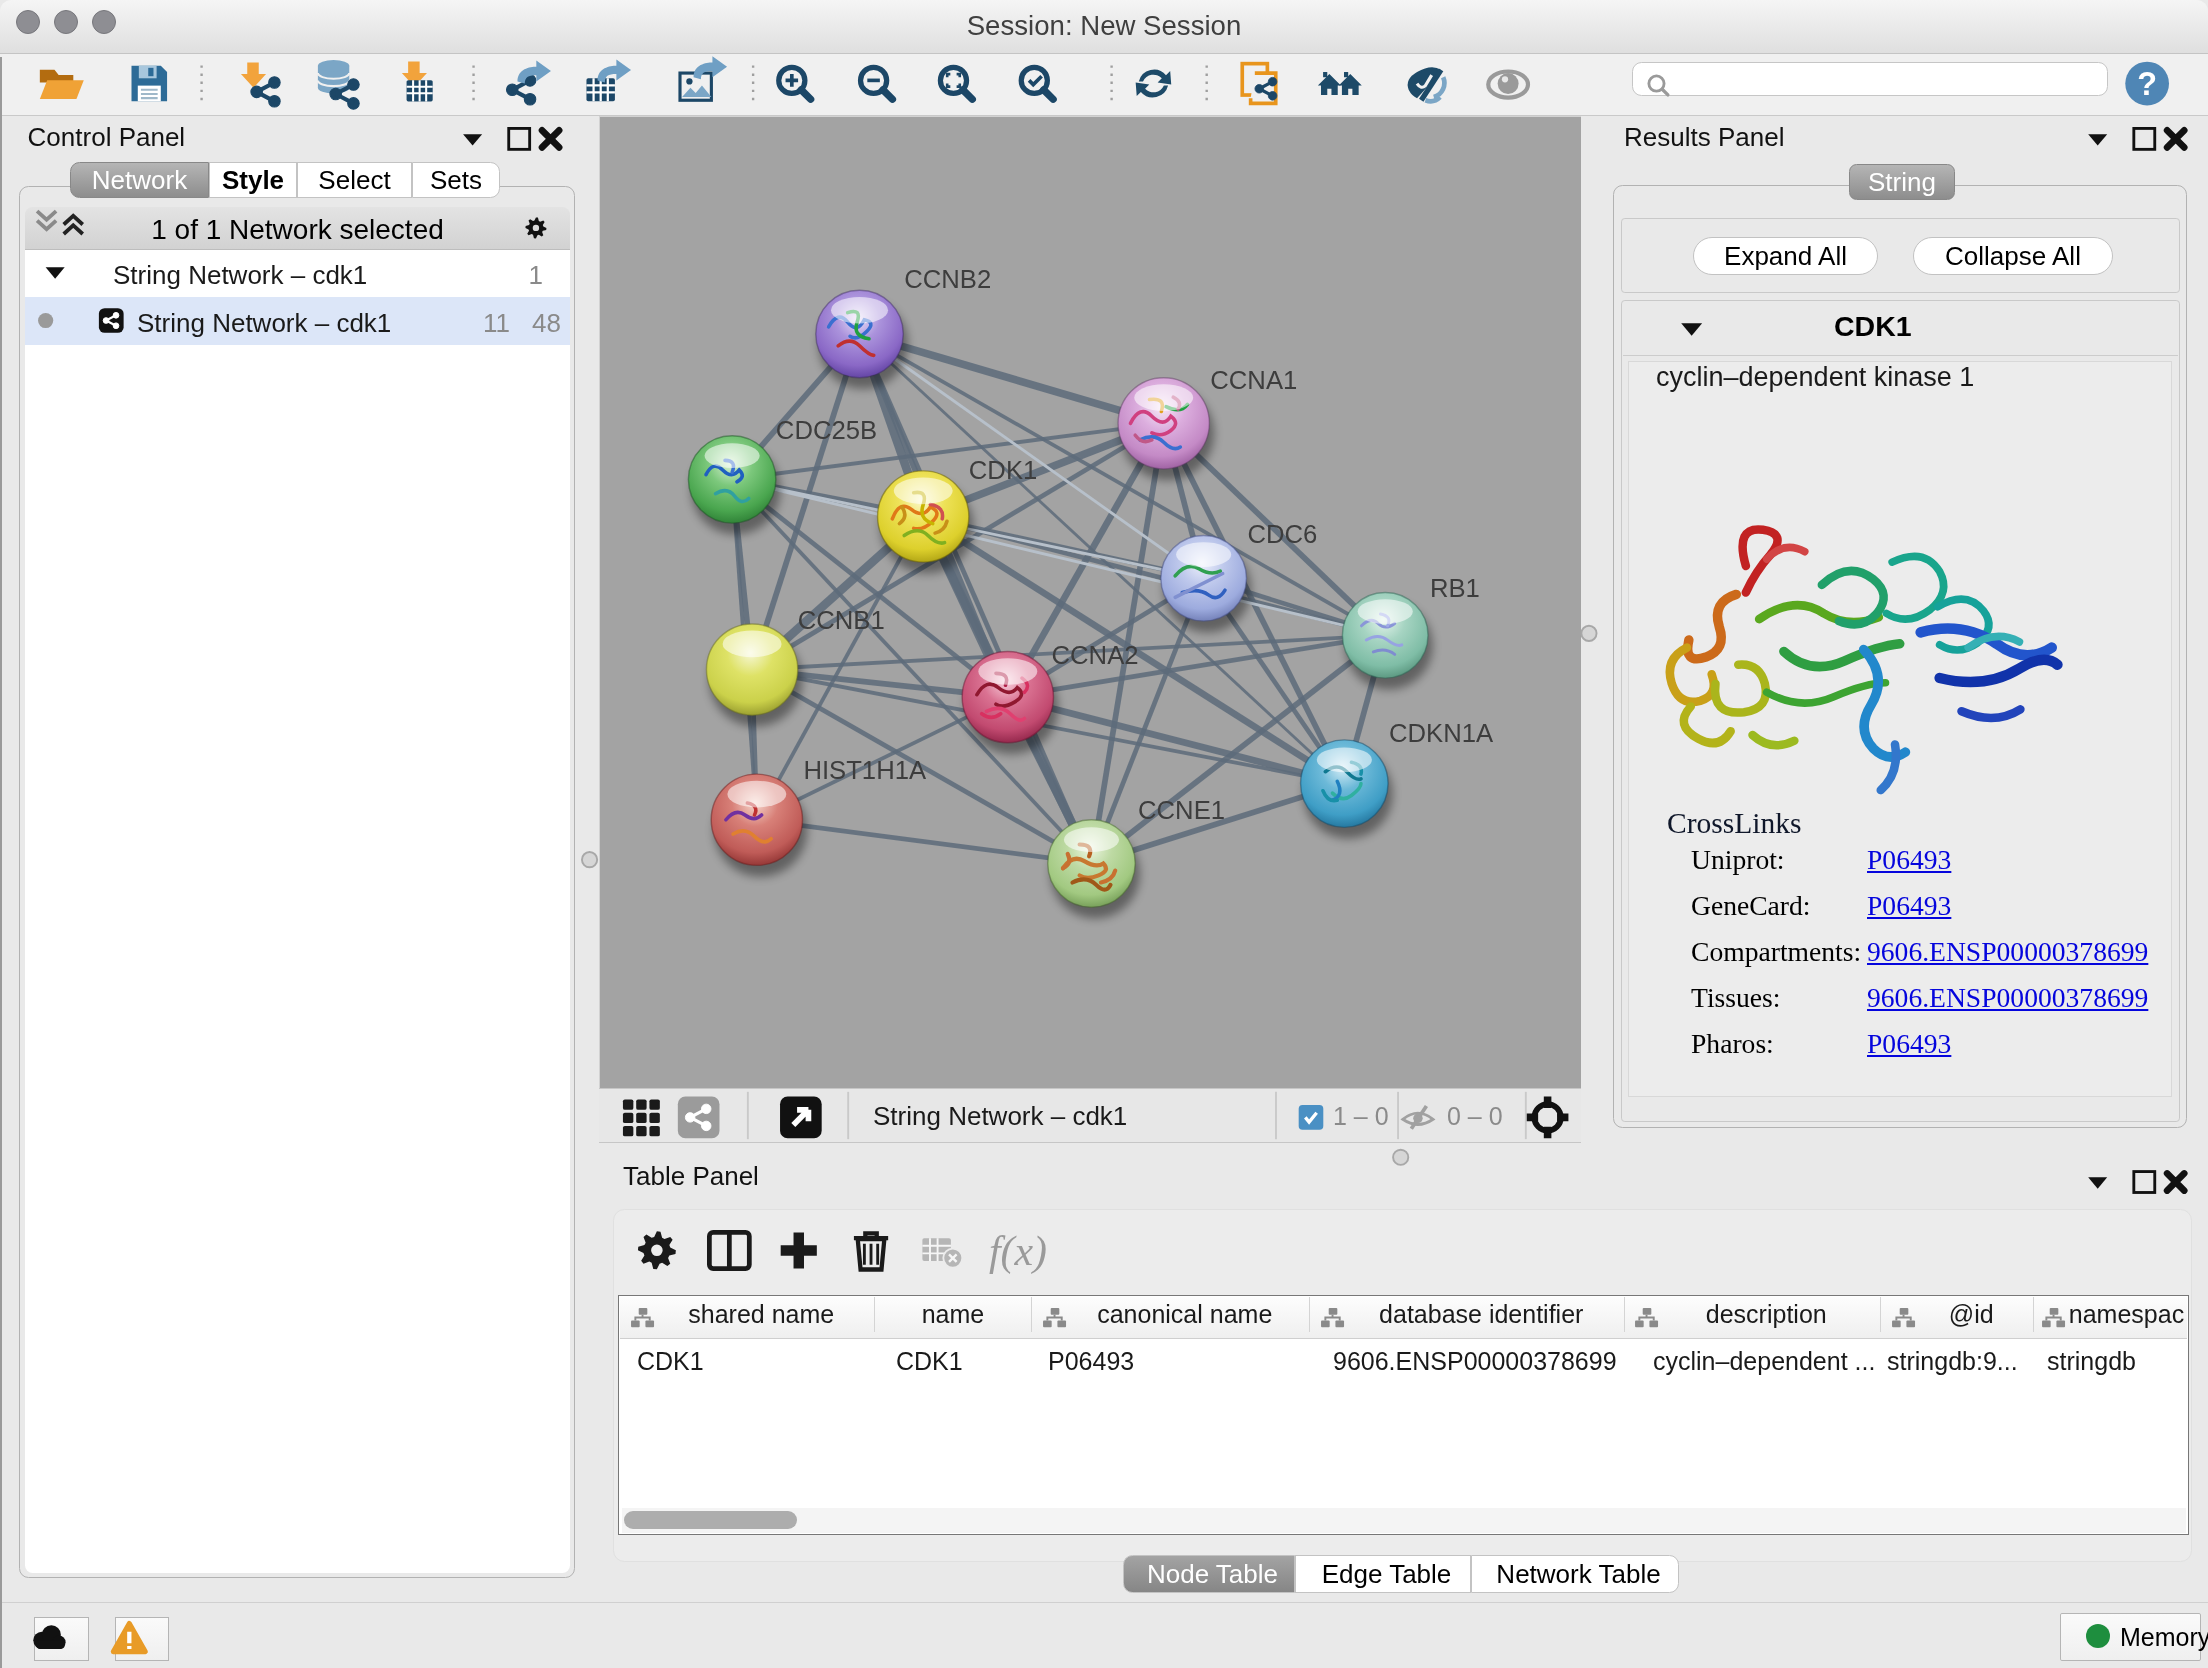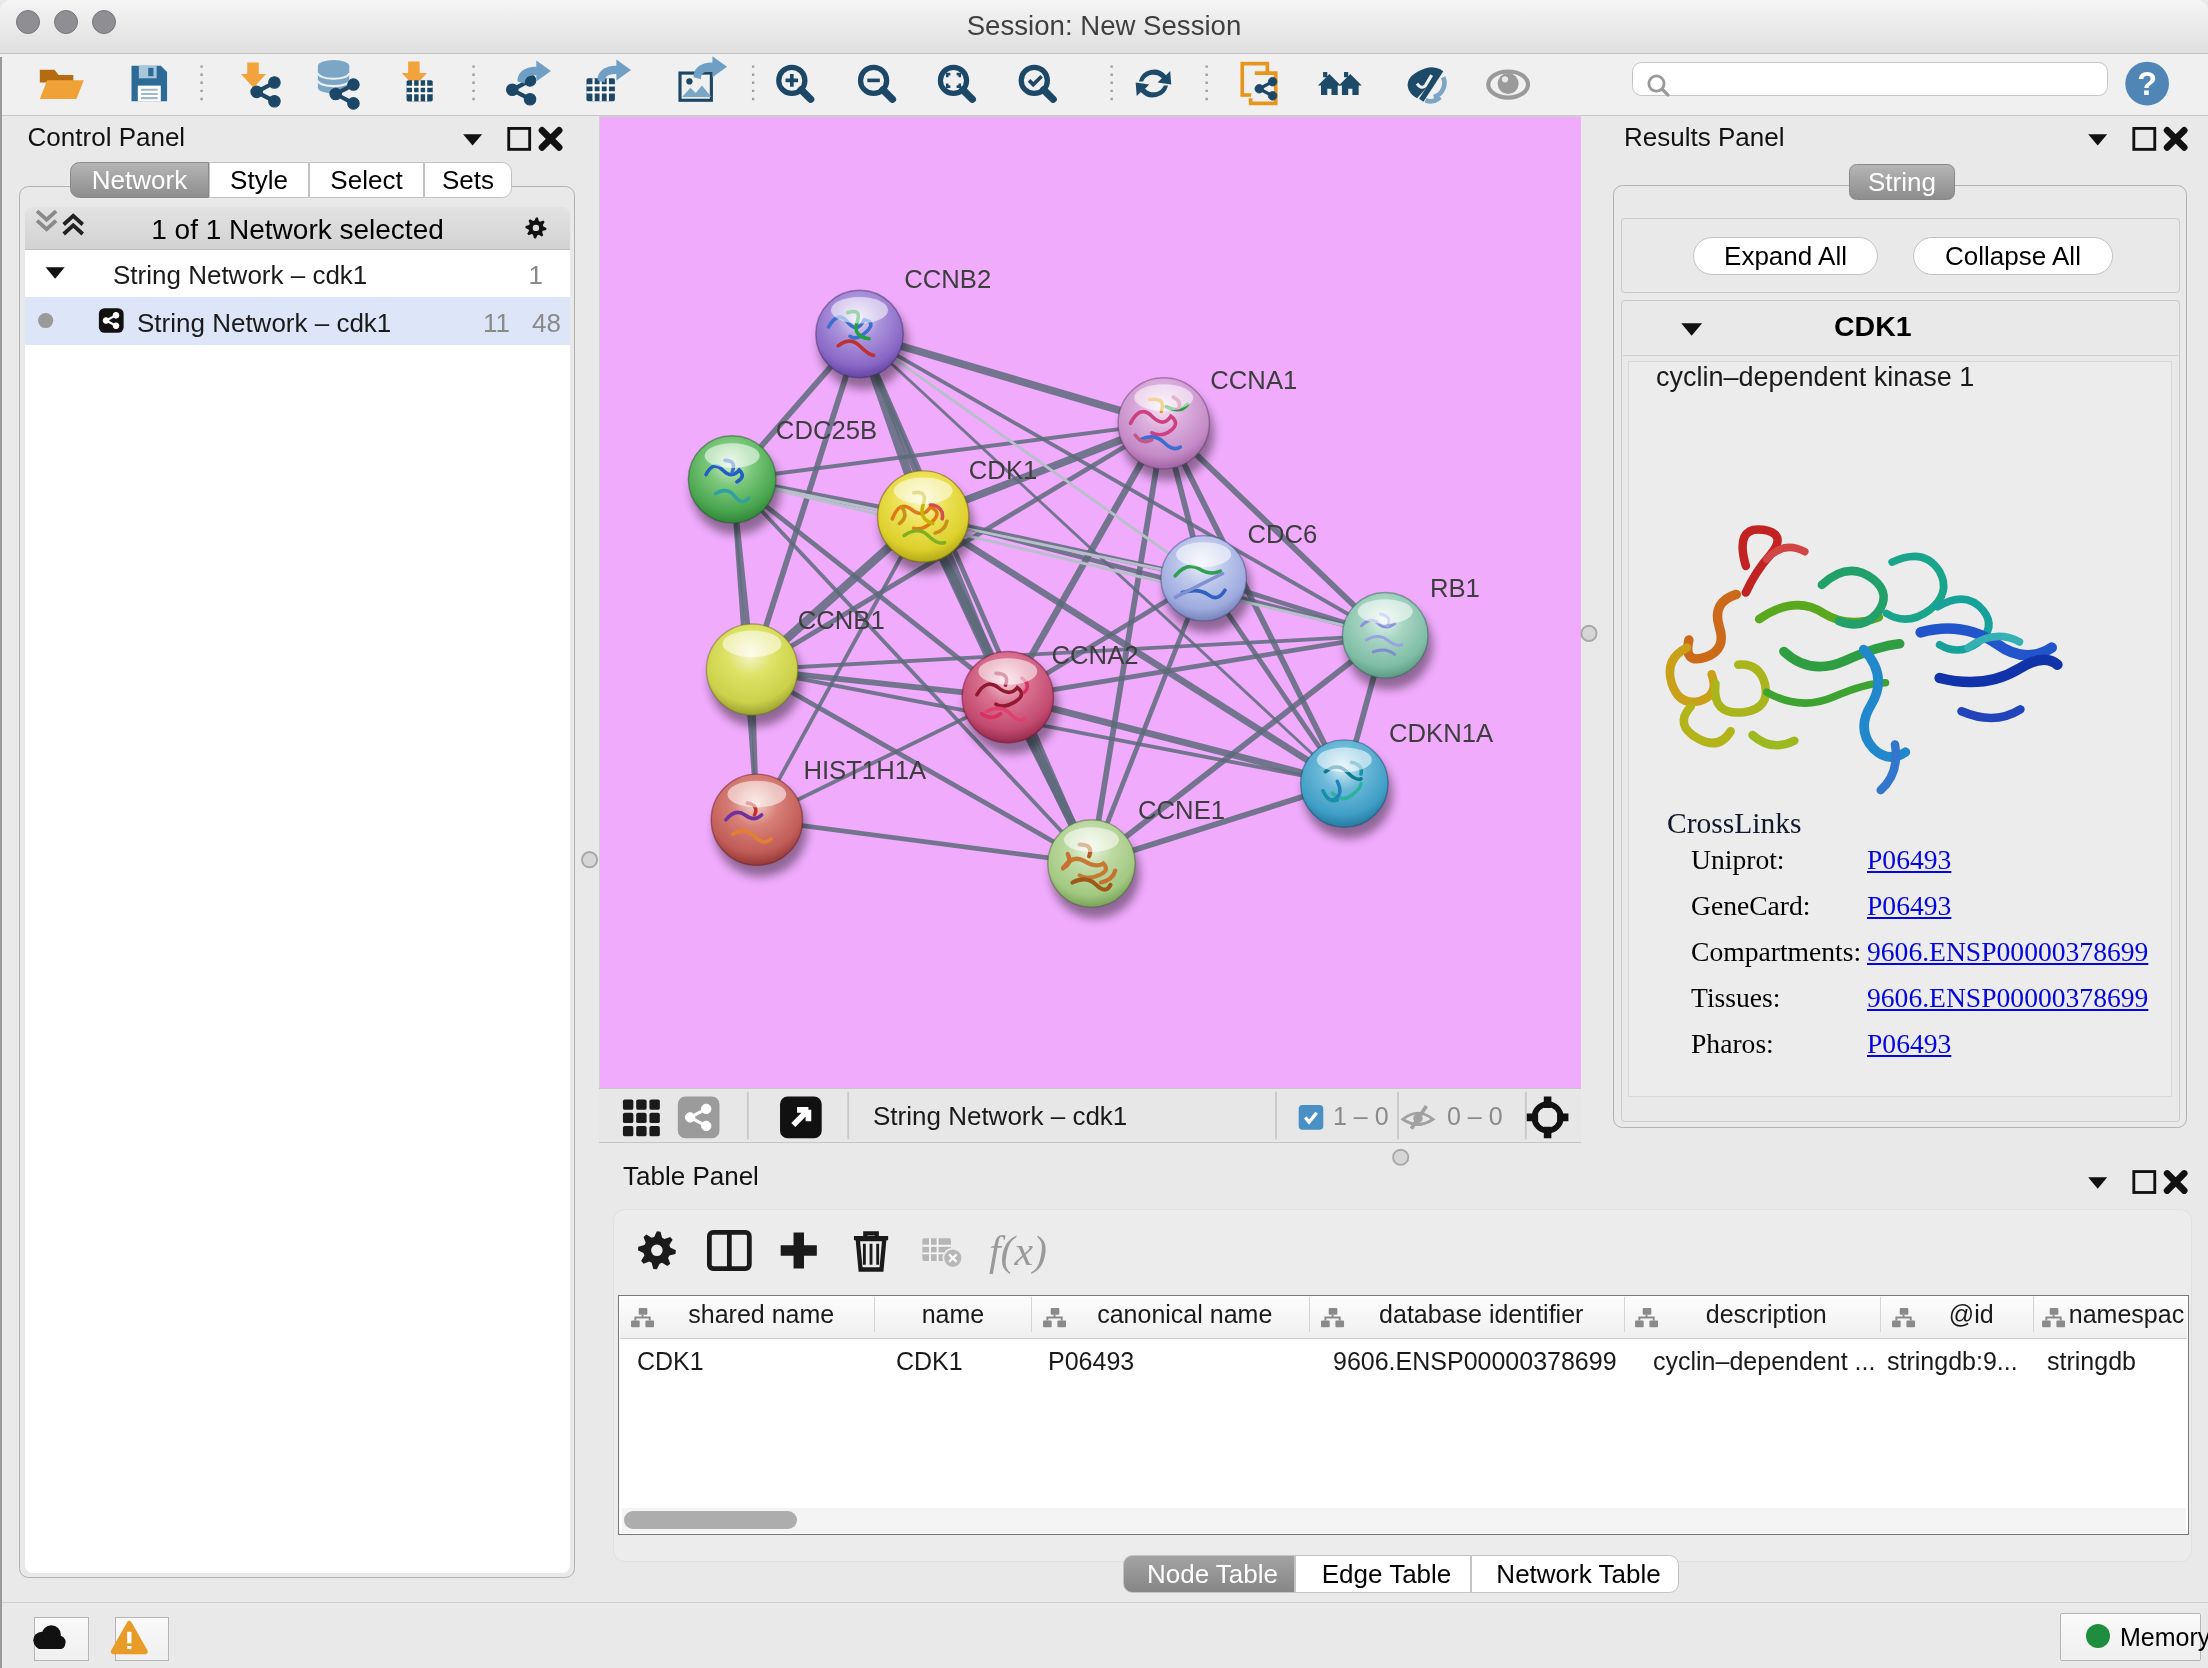--- a/index.html
+++ b/index.html
@@ -30,21 +30,21 @@
   #cp-box { left:19px; top:186px; width:556px; height:1392px;
     border:1.9px solid #b2b2b2; border-radius:9.5px; background:#e9e9e9; }
   #cp-bar { left:25px; top:207px; width:545px; height:43px;
     background:linear-gradient(#e3e3e3,#d2d2d2); border-bottom:1.9px solid #bdbdbd;
     border-radius:7.6px 7.6px 0 0;}
   #cp-list { left:25px; top:250px; width:545px; height:1323px; background:#fff;
     border-radius:0 0 7.6px 7.6px; }
   .cprow { position:absolute; width:100%; font-size:26px; color:#1a1a1a; }
   #cprow2 { background:#dce6f8; }
   
-  #netview { left:599px; top:116px; width:982px; height:972px; background:#f0abfc;
+  #netview { left:599px; top:116px; width:982px; height:972px; background:#a3a3a3;
     border-left:1.9px solid #d2d2d2; border-top:1.9px solid #d2d2d2;}
   #nettool { left:599px; top:1088px; width:982px; height:55px; background:#e7e7e7;
     border-top:1.9px solid #c6c6c6; border-bottom:1.9px solid #c6c6c6; }
   
   #rp-title { left:1624px; top:122px; }
   #rp-box { left:1613px; top:185px; width:574px; height:943px;
     border:1.9px solid #b2b2b2; border-radius:9.5px; background:#e9e9e9; }
   #rp-expbox { left:1621px; top:218px; width:559px; height:75px;
     border:1.9px solid #c9c9c9; border-radius:3.8px; }
   .rbtn { position:absolute; top:237px; height:38px; background:#fff;
@@ -312,21 +312,21 @@
     </g>
     <g transform="translate(136,1723)">
       <path d="M0 -16 L17 14 H-17 Z" fill="#e89b27" stroke="#e89b27" stroke-width="5" stroke-linejoin="round"></path>
       <path d="M0 -7 V5 M0 8 V11" stroke="#fff" stroke-width="4.5"></path>
     </g>
   </svg>
 
   <div class="abs ptitle" id="cp-title">Control Panel</div>
   <div class="tabrow" style="left:70px; top:162px;">
     <div class="tab sel" style="width:139px; border-radius:9.5px 0 0 9.5px;text-align:center;">Network</div>
-    <div class="tab" style="width:100px;">Style</div>
+    <div class="tab" style="width:88px;font-weight:bold;">Style</div>
     <div class="tab" style="width:115px;">Select</div>
     <div class="tab" style="width:88px; border-radius:0 9.5px 9.5px 0;">Sets</div>
   </div>
   <div class="abs" id="cp-box"></div>
   <div class="abs" id="cp-bar">
     <span style="position:absolute; left:0; width:100%; text-align:center; top:6.7px; font-size:28px;">1 of 1 Network selected</span>
   </div>
   <div class="abs" id="cp-list">
     <div class="cprow" style="top:1.9px; height:45px;">
       <span style="position:absolute; left:88px; top:8.6px;">String Network – cdk1</span>

